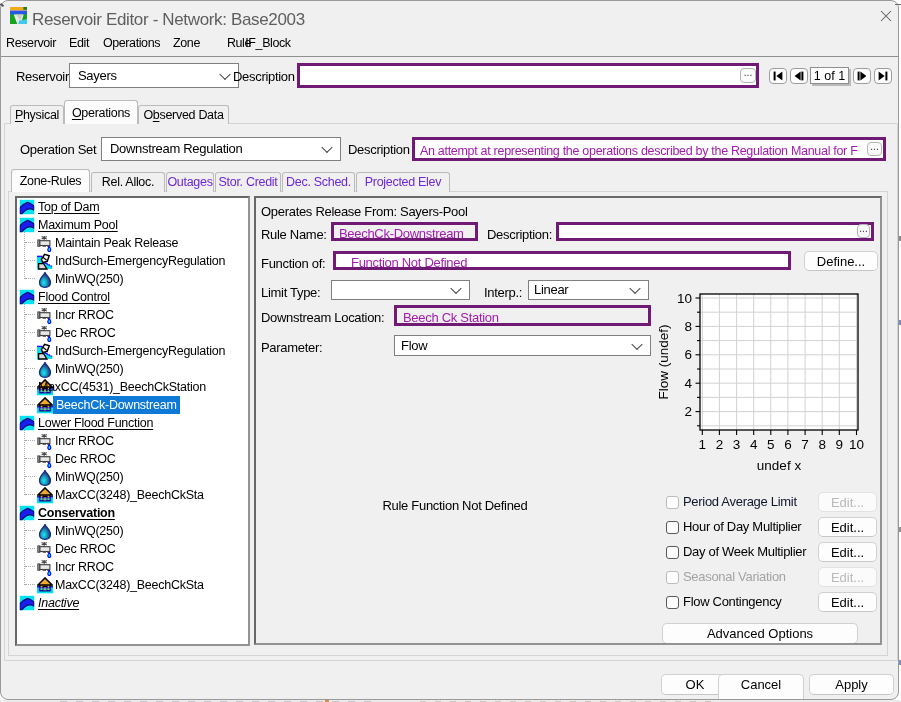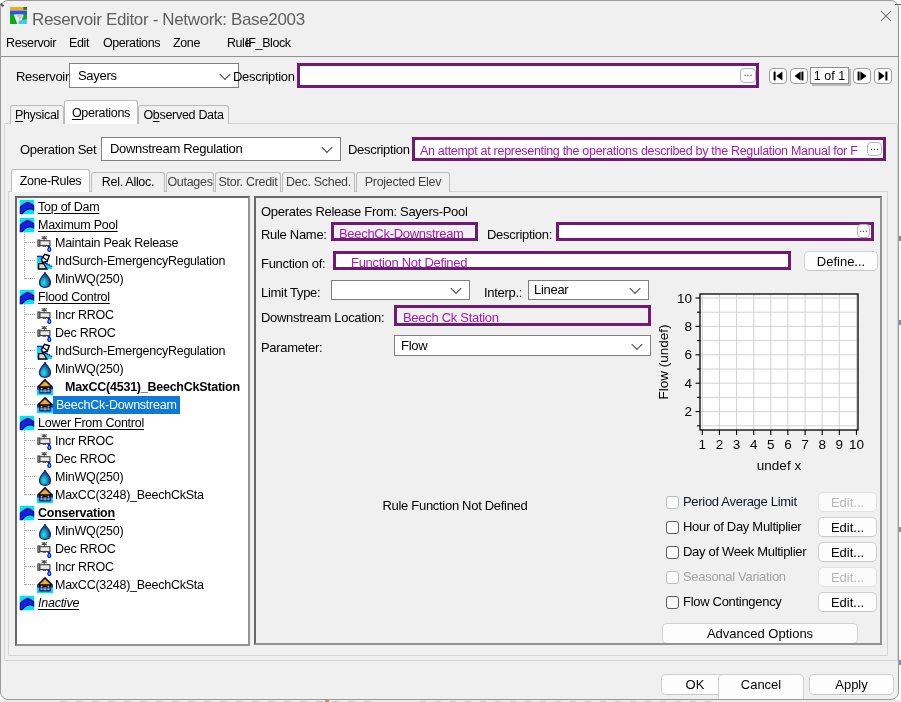--- a/index.html
+++ b/index.html
@@ -35,21 +35,21 @@
   position:absolute; width:16px; height:15px; background:#fbfbfb;
   border:1px solid #b5b5b5; border-radius:4px; font-size:10px; color:#333;
   text-align:center; line-height:9px;
 }
 .cb { position:absolute; width:13px; height:13px; background:#fdfdfd;
   border:1.5px solid #5a5a5a; border-radius:3px; }
 .cb.dis { border-color:#bcbcbc; }
 .tab { position:absolute; background:#f0f0f0; border:1px solid #bbb; border-bottom:none;
   border-radius:3px 3px 0 0; font-size:12.5px; letter-spacing:-0.3px; color:#000; text-align:center; overflow:hidden; }
 .tab.sel { background:#fcfcfc; z-index:5; }
-.tab.dis { color:#404040; }
+.tab.dis { color:#6d28d9; }
 u.m { text-decoration:underline; text-underline-offset:2px; text-decoration-thickness:1px; }
 .trow { position:absolute; left:0; height:18px; font-size:12.5px; letter-spacing:-0.25px; white-space:nowrap; }
 .ticon { position:absolute; top:1px; }
 </style>
 </head>
 <body>
 <svg width="0" height="0" style="position:absolute">
   <defs>
     <clipPath id="zc">
         <rect x="0.8" y="0.8" width="14.4" height="14.4"></rect>
@@ -249,33 +249,33 @@
     <div class="trow" style="top:162px;line-height:18px">
         <svg class="ticon" style="left:20px" width="16" height="17" viewBox="0 0 16 16">
           <use href="#i-drp"></use>
         </svg>
         <span style="position:absolute;left:38px;">MinWQ(250)</span>
       </div>
     <div class="trow" style="top:180px;line-height:18px">
         <svg class="ticon" style="left:20px" width="16" height="17" viewBox="0 0 16 16">
           <use href="#i-hse"></use>
         </svg>
-        <span style="position:absolute;left:48px;font-weight:bold;">MaxCC(4531)_BeechCkStation</span>
+        <span style="position:absolute;left:21px;">MaxCC(4531)_BeechCkStation</span>
       </div>
     <div class="trow" style="top:198px;line-height:18px">
         <svg class="ticon" style="left:20px" width="16" height="17" viewBox="0 0 16 16">
           <use href="#i-hse"></use>
         </svg>
         <span style="position:absolute;left:36px;background:#0e79d7;color:#fff;padding:0 3px;">BeechCk-Downstream</span>
       </div>
     <div class="trow" style="top:216px;line-height:18px">
         <svg class="ticon" style="left:2px" width="16" height="16" viewBox="0 0 16 16">
           <use href="#i-zone"></use>
         </svg>
-        <span style="position:absolute;left:21px;text-decoration:underline;text-underline-offset:2px;text-decoration-thickness:1px;">Lower From Control</span>
+        <span style="position:absolute;left:21px;text-decoration:underline;text-underline-offset:2px;text-decoration-thickness:1px;">Lower Flood Function</span>
       </div>
     <div class="trow" style="top:234px;line-height:18px">
         <svg class="ticon" style="left:20px" width="16" height="17" viewBox="0 0 16 16">
           <use href="#i-fct"></use>
         </svg>
         <span style="position:absolute;left:38px;">Incr RROC</span>
       </div>
     <div class="trow" style="top:252px;line-height:18px">
         <svg class="ticon" style="left:20px" width="16" height="17" viewBox="0 0 16 16">
           <use href="#i-fct"></use>

